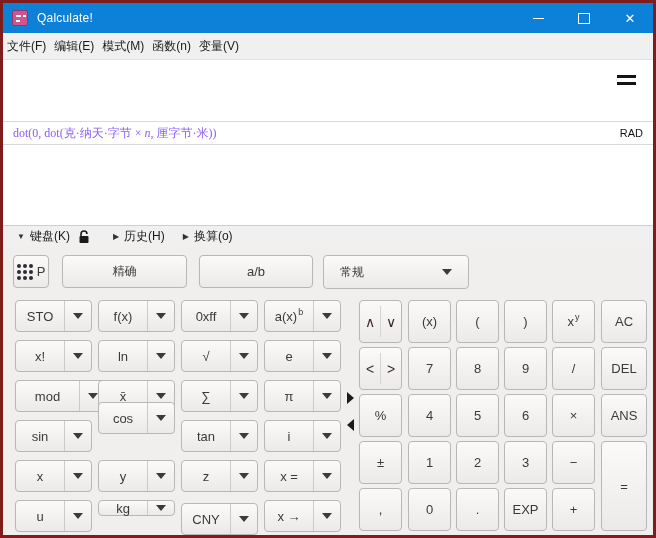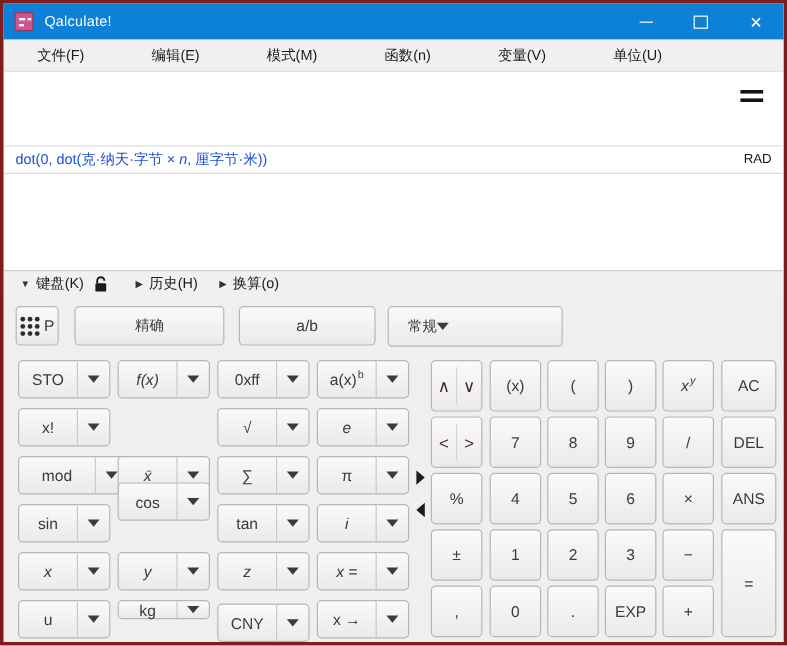--- a/index.html
+++ b/index.html
@@ -12,51 +12,51 @@
   .appicon .m1{left:3px;top:4px;width:5px;height:2px;}
   .appicon .m2{left:10px;top:4px;width:3px;height:2px;}
   .appicon .m3{left:3px;top:9px;width:4px;height:2px;}
   .title{font-size:12px;margin-left:9px;flex:1;letter-spacing:.2px;}
   .wbtn{width:46px;height:30px;display:flex;align-items:center;justify-content:center;color:#fff;font-size:13px;}
   .glyph-min{width:11px;height:1px;background:#fff;}
   .glyph-max{width:10px;height:9px;border:1px solid #fff;}
 
   
   .menubar{height:27px;background:#f0f0f0;display:flex;align-items:stretch;font-size:12px;color:#1a1a1a;border-bottom:1px solid #e2e2e2;box-sizing:border-box;}
-  .menuitem{padding:0 28px;display:flex;align-items:center;}
+  .menuitem{padding:0 4px;display:flex;align-items:center;}
 
   
   .inputarea{height:61px;background:#fff;position:relative;}
   .hamb{position:absolute;right:17px;top:15px;cursor:pointer;}
   .hamb .bar{width:19px;height:3px;background:#141414;margin-bottom:4px;}
   .statusline{height:24px;box-sizing:border-box;background:#fff;border-top:1px solid #dadada;border-bottom:1px solid #dadada;display:flex;align-items:center;padding:0 10px;font-size:12px;}
-  .expr{color:#1d4ed8;flex:1;white-space:nowrap;}
+  .expr{color:#8b5cf6;flex:1;white-space:nowrap;font-family:Liberation Serif, serif;}
   .expr .var{font-style:italic;}
   .angle{font-size:11px;color:#141414;text-align:center;}
   .resultarea{height:80px;background:#fff;}
 
   
   .sections{height:22px;box-sizing:border-box;background:#f0f0f0;border-top:1px solid #cfcfcf;display:flex;align-items:center;font-size:12px;color:#1a1a1a;}
   .sec{display:flex;align-items:center;gap:5px;cursor:pointer;}
   .sec .arr{font-size:8px;color:#333;}
   .sec-kb{margin-left:14px;}
   .sec-hist{margin-left:22px;}
   .sec-conv{margin-left:18px;}
   .lock{margin-left:8px;display:flex;align-items:flex-end;}
 
   
   .keyboard{position:relative;height:292px;background:#f0efee;}
   .b{position:absolute;box-sizing:border-box;background:linear-gradient(180deg,#fbfaf9 0%,#f3f1f0 55%,#eceae8 100%);border:1px solid #b9b7b5;border-radius:4px;font-size:13px;color:#3a3a3a;display:flex;align-items:center;justify-content:center;cursor:pointer;}
   .skey{padding:0;justify-content:stretch;}
   .skey .lab{flex:1;text-align:center;display:flex;align-items:center;justify-content:center;}
   .skey .dd{width:26px;align-self:stretch;border-left:1px solid #ccc9c7;display:flex;align-items:center;justify-content:center;}
   .tri{width:0;height:0;border-left:5px solid transparent;border-right:5px solid transparent;border-top:6px solid #3b3b3b;}
-  .it{font-style:italic;}
+  .it{}
   .sup{font-size:9px;vertical-align:super;line-height:1;margin-left:1px;transform:translateY(-4px);}
-  .drop{justify-content:flex-start;padding:16px 16px;font-size:12px;}
+  .drop{justify-content:space-between;padding:16px 16px;font-size:12px;}
   .navsplit{padding:0;justify-content:stretch;font-size:14px;color:#3a2836;}
   .navsplit span{flex:1;display:flex;align-items:center;justify-content:center;align-self:stretch;}
   .navsplit .mid{flex:0 0 1px;background:#d6d4d2;margin:5px 0;}
   .dots{display:grid;grid-template-columns:repeat(3,4px);grid-auto-rows:4px;gap:2px;margin-right:4px;}
   .dots i{width:4px;height:4px;background:#2c2c34;border-radius:50%;}
   .handle{position:absolute;width:0;height:0;cursor:pointer;}
   .handle-r{left:344px;top:145px;border-top:6px solid transparent;border-bottom:6px solid transparent;border-left:7px solid #1b1b1b;}
   .handle-l{left:344px;top:172px;border-top:6px solid transparent;border-bottom:6px solid transparent;border-right:7px solid #1b1b1b;}
   .zh{font-size:12px;}
 </style>
@@ -82,21 +82,20 @@
         <span>✕</span>
       </div>
   </div>
 
   <div class="menubar">
     <div class="menuitem">文件(F)</div>
     <div class="menuitem">编辑(E)</div>
     <div class="menuitem">模式(M)</div>
     <div class="menuitem">函数(n)</div>
     <div class="menuitem">变量(V)</div>
-    <div class="menuitem">单位(U)</div>
   </div>
 
   <div class="inputarea">
     <div class="hamb">
       <div class="bar"></div>
         <div class="bar"></div>
     </div>
   </div>
 
   <div class="statusline">
@@ -177,20 +176,26 @@
           <span>a(x)</span>
           <span class="sup">b</span>
         </span>
         <span class="dd">
           <i class="tri"></i>
         </span>
       </div>
 
     <div class="b skey" style="left:12px;top:93px;width:77px;height:32px">
         <span class="lab">x!</span>
+        <span class="dd">
+          <i class="tri"></i>
+        </span>
+      </div>
+    <div class="b skey" style="left:95px;top:93px;width:77px;height:32px">
+        <span class="lab">ln</span>
         <span class="dd">
           <i class="tri"></i>
         </span>
       </div>
     <div class="b skey" style="left:178px;top:93px;width:77px;height:32px">
         <span class="lab">√</span>
         <span class="dd">
           <i class="tri"></i>
         </span>
       </div>

